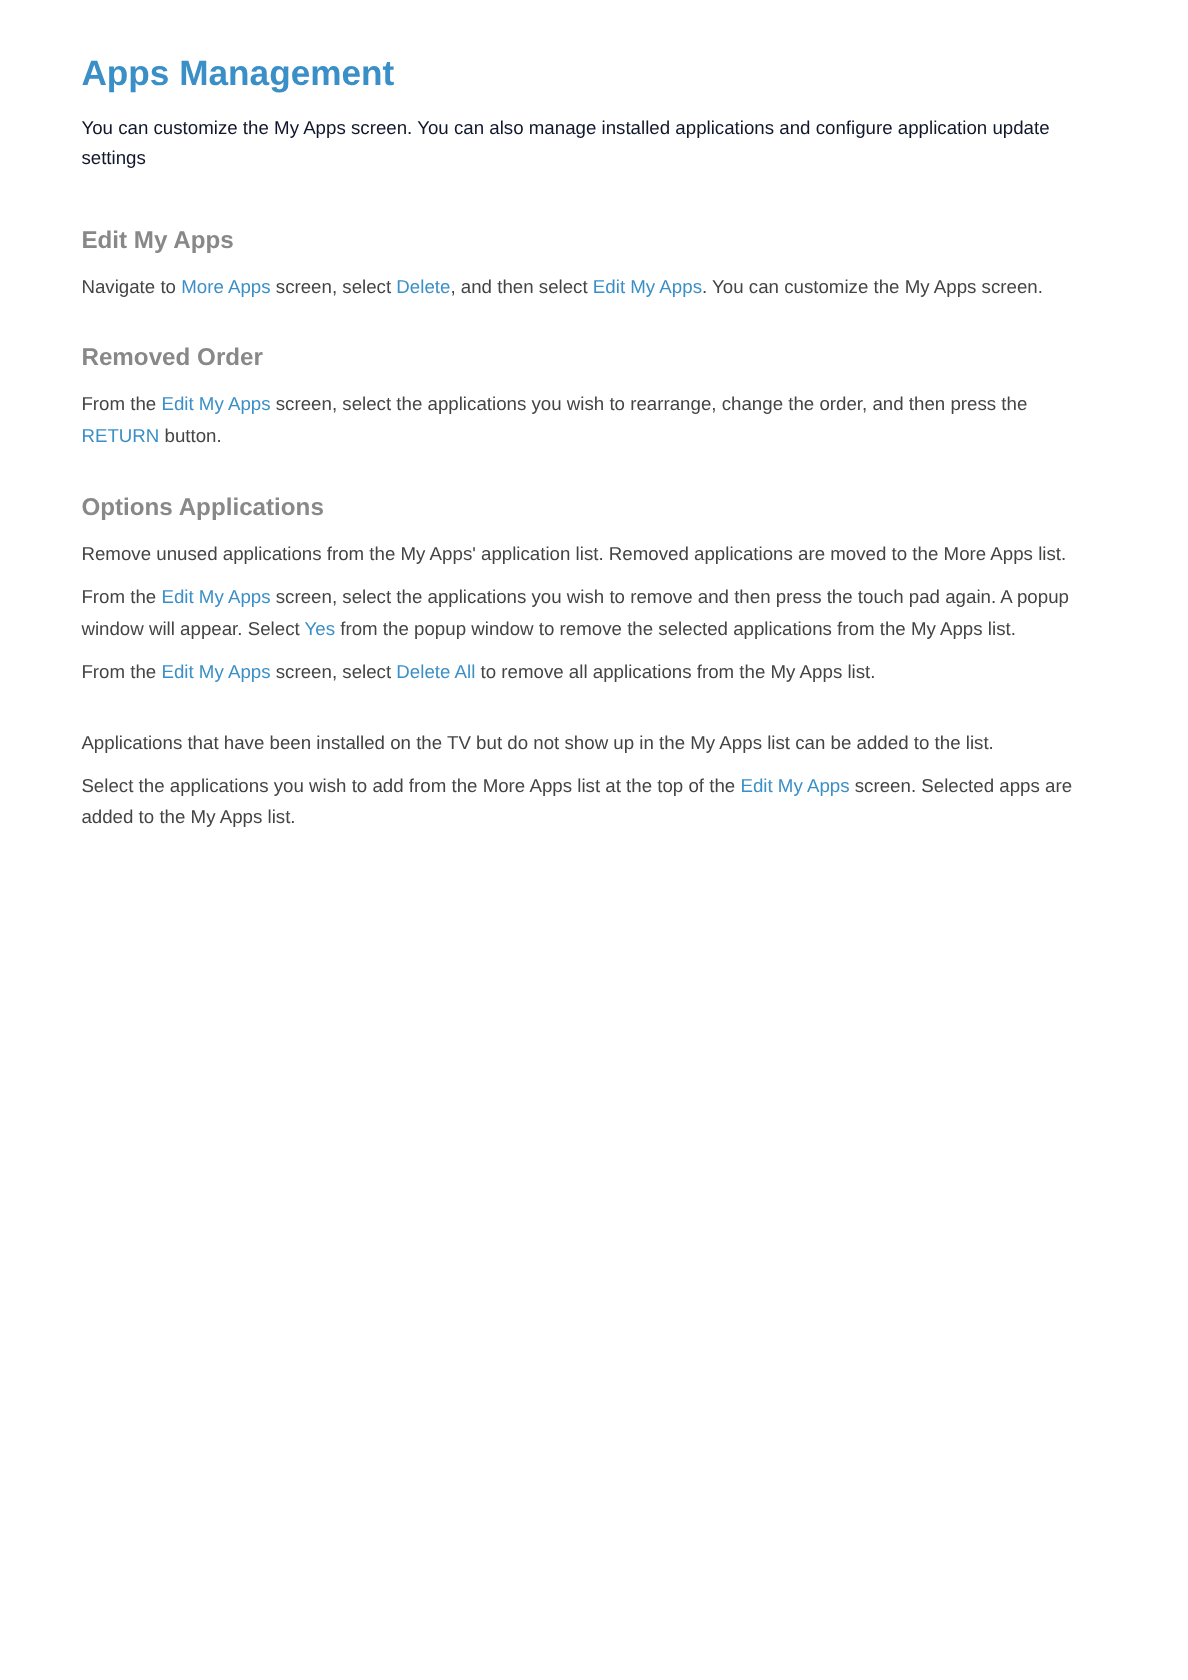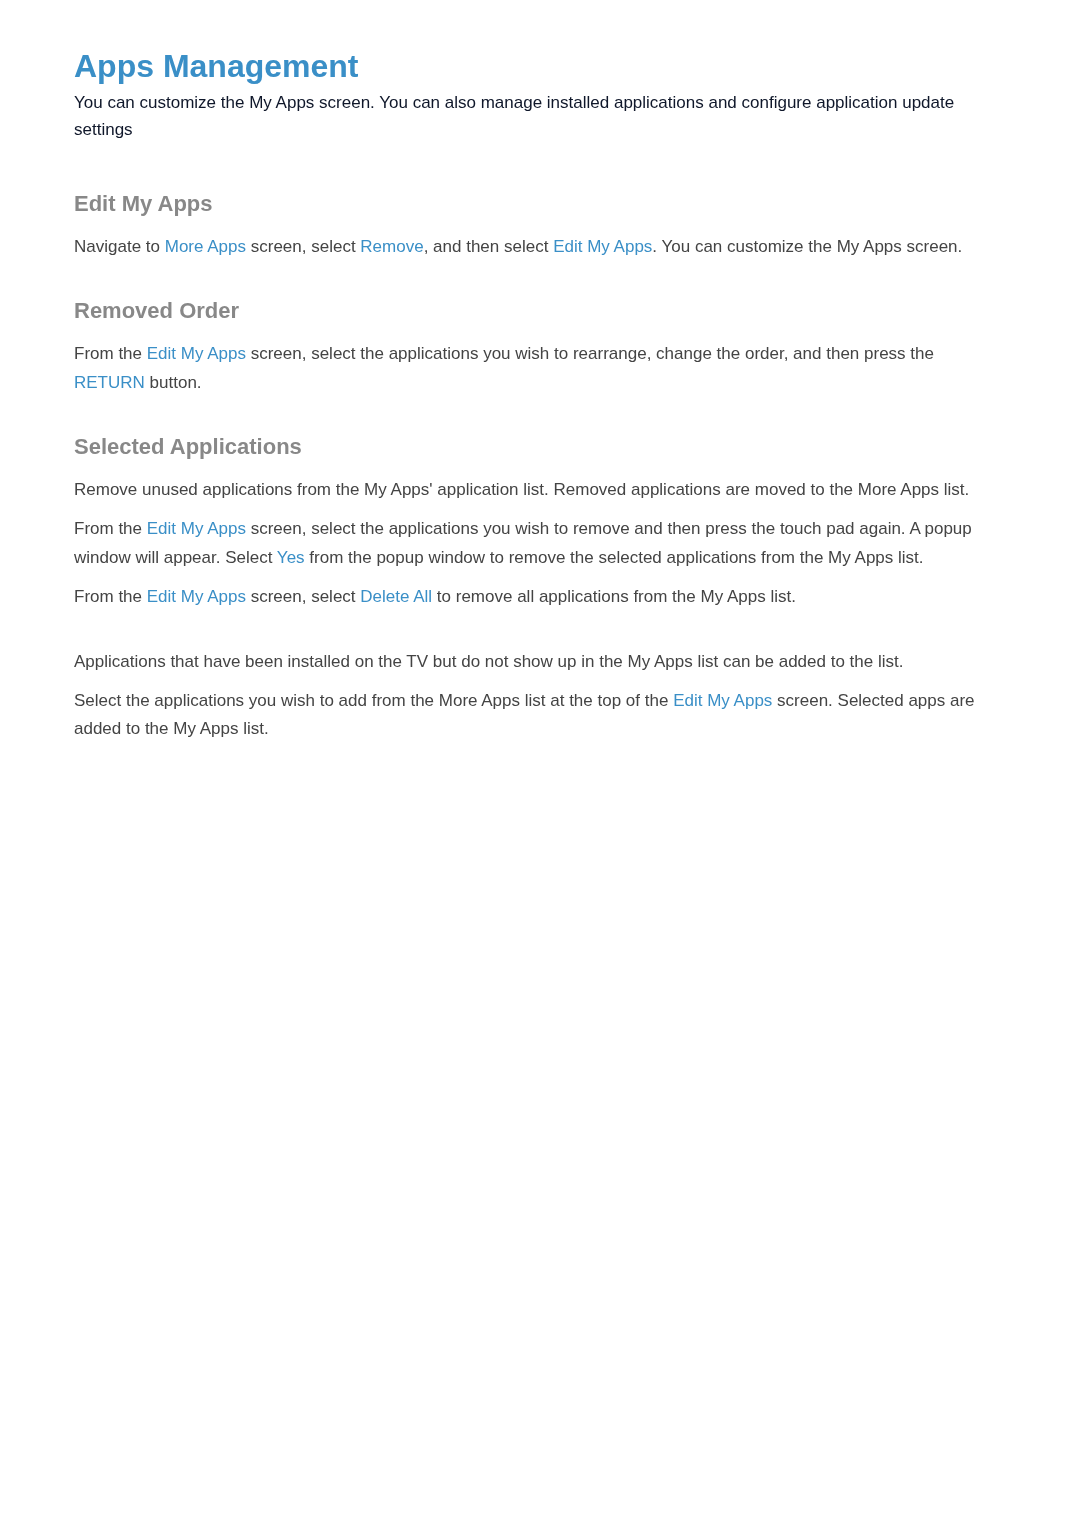--- a/index.html
+++ b/index.html
@@ -14,21 +14,21 @@
       color: #333333;
       width: 1080px;
       min-height: 1527px;
       padding: 48px 74px 80px 74px;
     }
 
     .page-title {
       font-size: 32px;
       font-weight: bold;
       color: #3a8fc7;
-      margin-bottom: 4px;
+      margin-bottom: 18px;
     }
 
     .page-description {
       font-size: 17px;
       color: #0f172a;
       line-height: 1.6;
       margin-bottom: 48px;
     }
 
     .section {
@@ -66,31 +66,31 @@
 </head>
 <body>
 
 <h1 class="page-title">Apps Management</h1>
 <p class="page-description">You can customize the My Apps screen. You can also manage installed applications and configure application update settings</p>
 
 <div id="sections-container">
     <div class="section">
       <h2 class="section-title">Edit My Apps</h2>
       <div class="section-body">
-        <p>Navigate to <a class="link" href="#">More Apps</a> screen, select <a class="link" href="#">Remove</a>, and then select <a class="link" href="#">Edit My Apps</a>. You can customize the My Apps screen.</p>
+        <p>Navigate to <a class="link" href="#">More Apps</a> screen, select <a class="link" href="#">Delete</a>, and then select <a class="link" href="#">Edit My Apps</a>. You can customize the My Apps screen.</p>
       </div>
     </div>
     <div class="section">
       <h2 class="section-title">Removed Order</h2>
       <div class="section-body">
         <p>From the <a class="link" href="#">Edit My Apps</a> screen, select the applications you wish to rearrange, change the order, and then press the <a class="link" href="#">RETURN</a> button.</p>
       </div>
     </div>
     <div class="section">
-      <h2 class="section-title">Selected Applications</h2>
+      <h2 class="section-title">Options Applications</h2>
       <div class="section-body">
         <p>Remove unused applications from the My Apps' application list. Removed applications are moved to the More Apps list.</p>
         <p>From the <a class="link" href="#">Edit My Apps</a> screen, select the applications you wish to remove and then press the touch pad again. A popup window will appear. Select <a class="link" href="#">Yes</a> from the popup window to remove the selected applications from the My Apps list.</p>
         <p>From the <a class="link" href="#">Edit My Apps</a> screen, select <a class="link" href="#">Delete All</a> to remove all applications from the My Apps list.</p>
       </div>
     </div>
     <div class="section">
       <div class="section-body">
         <p>Applications that have been installed on the TV but do not show up in the My Apps list can be added to the list.</p>
         <p>Select the applications you wish to add from the More Apps list at the top of the <a class="link" href="#">Edit My Apps</a> screen. Selected apps are added to the My Apps list.</p>

